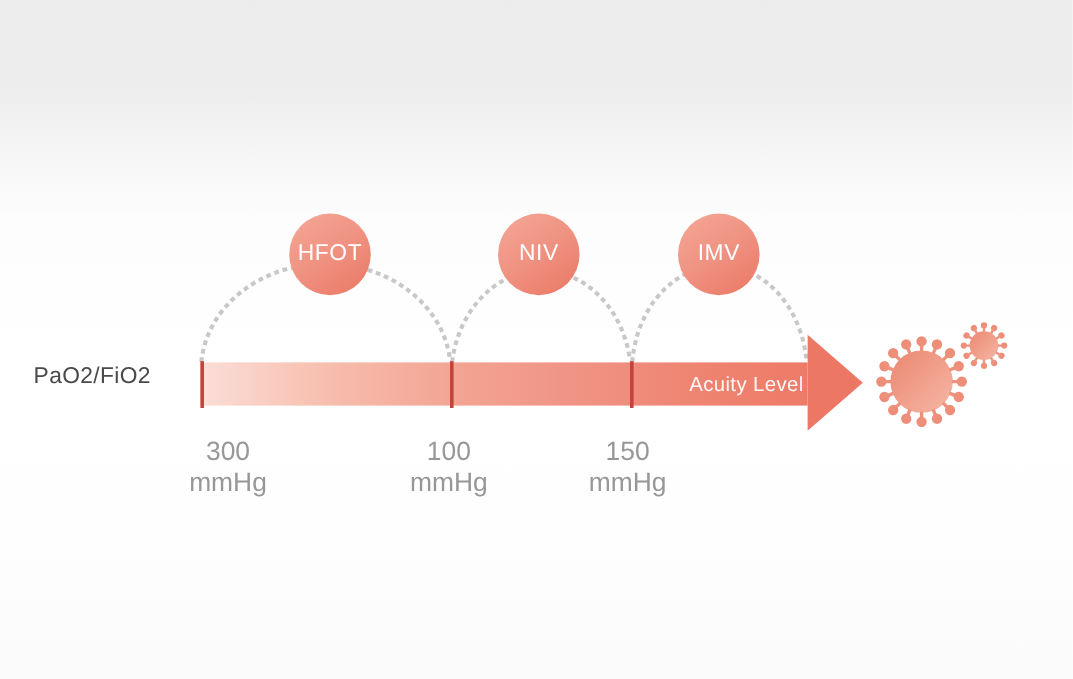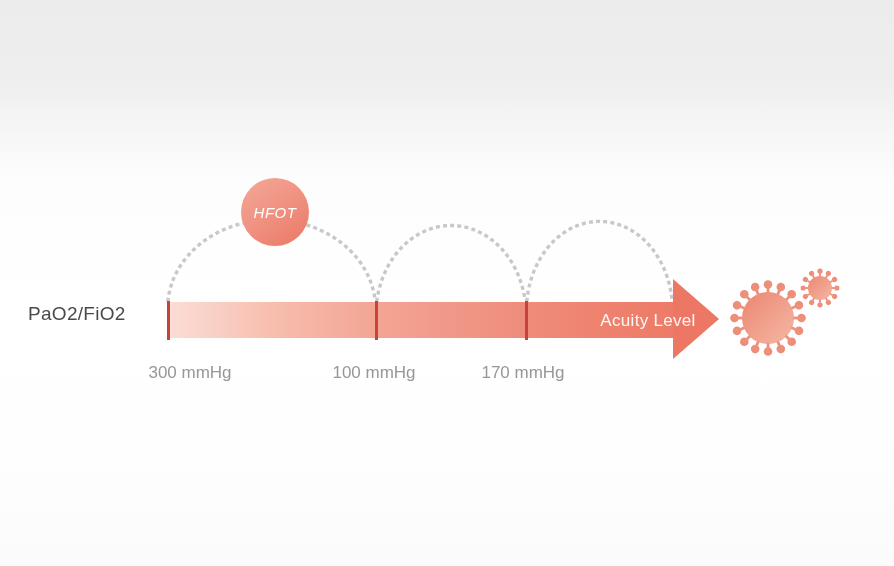--- a/index.html
+++ b/index.html
@@ -20,40 +20,40 @@
   .tick-300{left:167px;}
   .tick-200{left:375px;}
   .tick-150{left:525px;}
   .arrow-head{
     left:673px;top:279px;width:0;height:0;
     border-top:40px solid transparent;border-bottom:40px solid transparent;
     border-left:46px solid #ed7765;
   }
   .acuity-label{
     left:567px;top:311px;width:110px;text-align:center;
-    color:rgba(255,255,255,0.93);font-size:17px;letter-spacing:0.3px;margin-left:26px;
+    color:rgba(255,255,255,0.93);font-size:17px;letter-spacing:0.3px;
   }
   
   .circle{
     width:68px;height:68px;border-radius:50%;top:178px;
     background:linear-gradient(145deg,#f4a897 0%,#f09484 45%,#ea7763 100%);
     display:flex;align-items:center;justify-content:center;
-    color:#ffffff;font-size:15px;letter-spacing:0.5px;font-style:italic;
+    color:#ffffff;font-size:19px;letter-spacing:0.5px;
   }
   .circle-hfot{left:241px;}
   .circle-niv{left:415px;}
   .circle-imv{left:565px;}
   
   .axis-label{
     left:28px;top:303px;width:140px;
     color:#4a4a4a;font-size:19px;letter-spacing:0.3px;
   }
   .threshold{
     top:363px;width:104px;text-align:center;
-    color:#979797;font-size:17px;
+    color:#979797;font-size:22px;
   }
   .th-300{left:138px;}
   .th-200{left:322px;}
   .th-150{left:471px;}
   .virus-svg{left:722px;top:254px;width:150px;height:120px;}
 </style>
 </head>
 <body>
 
 <div class="stage">
@@ -71,24 +71,30 @@
   <div class="abs bar"></div>
   <div class="abs arrow-head"></div>
   <div class="abs tick tick-300"></div>
   <div class="abs tick tick-200"></div>
   <div class="abs tick tick-150"></div>
   <div class="abs acuity-label">Acuity Level</div>
 
   <div class="abs circle circle-hfot">
     <span>HFOT</span>
   </div>
+  <div class="abs circle circle-niv">
+    <span>NIV</span>
+  </div>
+  <div class="abs circle circle-imv">
+    <span>IMV</span>
+  </div>
 
   <div class="abs threshold th-300">300 mmHg</div>
   <div class="abs threshold th-200">100 mmHg</div>
-  <div class="abs threshold th-150">170 mmHg</div>
+  <div class="abs threshold th-150">150 mmHg</div>
 
   <svg class="abs virus-svg" viewBox="0 0 150 120" xmlns="http://www.w3.org/2000/svg">
     <defs>
       <linearGradient id="vgL" gradientUnits="userSpaceOnUse" x1="-38" y1="-38" x2="38" y2="38">
         <stop offset="0" stop-color="#e97a63"></stop>
         <stop offset="1" stop-color="#f7c4b3"></stop>
       </linearGradient>
       <linearGradient id="vgS" gradientUnits="userSpaceOnUse" x1="-19" y1="-19" x2="19" y2="19">
         <stop offset="0" stop-color="#e97a63"></stop>
         <stop offset="1" stop-color="#f7c4b3"></stop>

